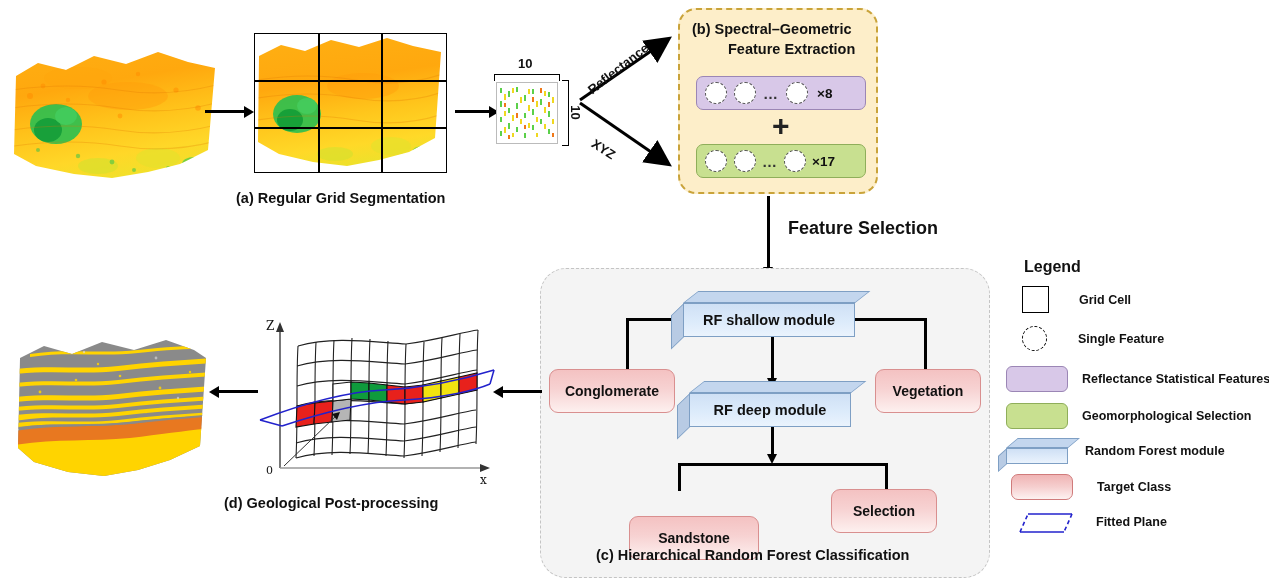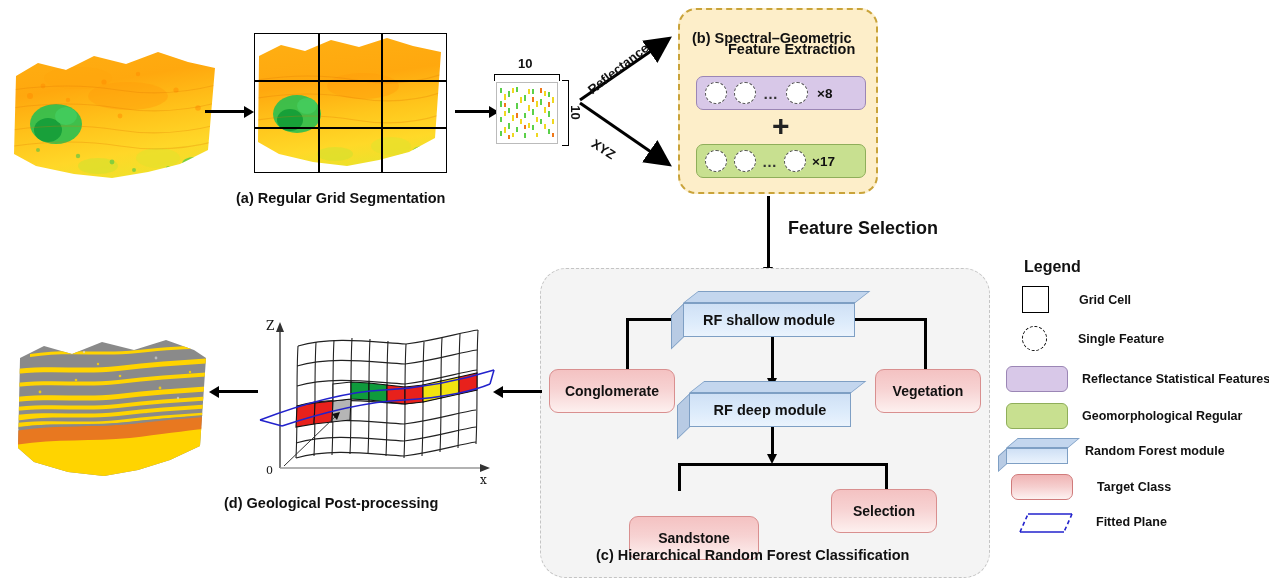--- a/index.html
+++ b/index.html
@@ -272,21 +272,21 @@
       <path d="M0,0 L9,4.5 L0,9 Z" fill="#000"></path>
     </marker>
   </defs>
   <line x1="5" y1="75" x2="92" y2="15" stroke="#000" stroke-width="3" marker-end="url(#ah)"></line>
   <line x1="5" y1="78" x2="92" y2="138" stroke="#000" stroke-width="3" marker-end="url(#ah)"></line>
 </svg>
 <div class="lbl rot-refl" style="left:594px;top:82px;">Reflectance</div>
 <div class="lbl rot-xyz" style="left:597px;top:136px;">XYZ</div>
 
 <div id="panel-b" style="left:678px;top:8px;width:200px;height:186px;">
-  <div class="cap" style="position:absolute;left:12px;top:20px;">(b) Spectral–Geometric</div>
+  <div class="cap" style="position:absolute;left:12px;top:11px;">(b) Spectral–Geometric</div>
   <div class="cap" style="position:absolute;left:48px;top:31px;">Feature Extraction</div>
 
   <div class="featbar" style="left:16px;top:66px;width:170px;height:34px;background:#d8c8e8;
               border:1.2px solid #9b86b5;padding:0 8px;">
     <div class="fcircle"></div>
     <div class="fcircle" style="margin-left:7px;"></div>
     <div class="fdots" style="margin:0 7px;">…</div>
     <div class="fcircle"></div>
     <div class="fmul" style="margin-left:9px;">×8</div>
   </div>
@@ -470,21 +470,21 @@
     <div class="lg-txt" style="margin-left:31px;">Single Feature</div>
   </div>
 
   <div class="lg-row" style="left:4px;top:108px;">
     <div class="sw-purple"></div>
     <div class="lg-txt" style="margin-left:14px;">Reflectance Statistical Features</div>
   </div>
 
   <div class="lg-row" style="left:4px;top:145px;">
     <div class="sw-green"></div>
-    <div class="lg-txt" style="margin-left:14px;">Geomorphological Regular</div>
+    <div class="lg-txt" style="margin-left:14px;">Geomorphological Selection</div>
   </div>
 
   <div class="lg-row" style="left:0px;top:180px;">
     <div class="sw-rf">
       <div class="t"></div>
       <div class="s"></div>
       <div class="f"></div>
     </div>
     <div class="lg-txt" style="margin-left:13px;">Random Forest  module</div>
   </div>

